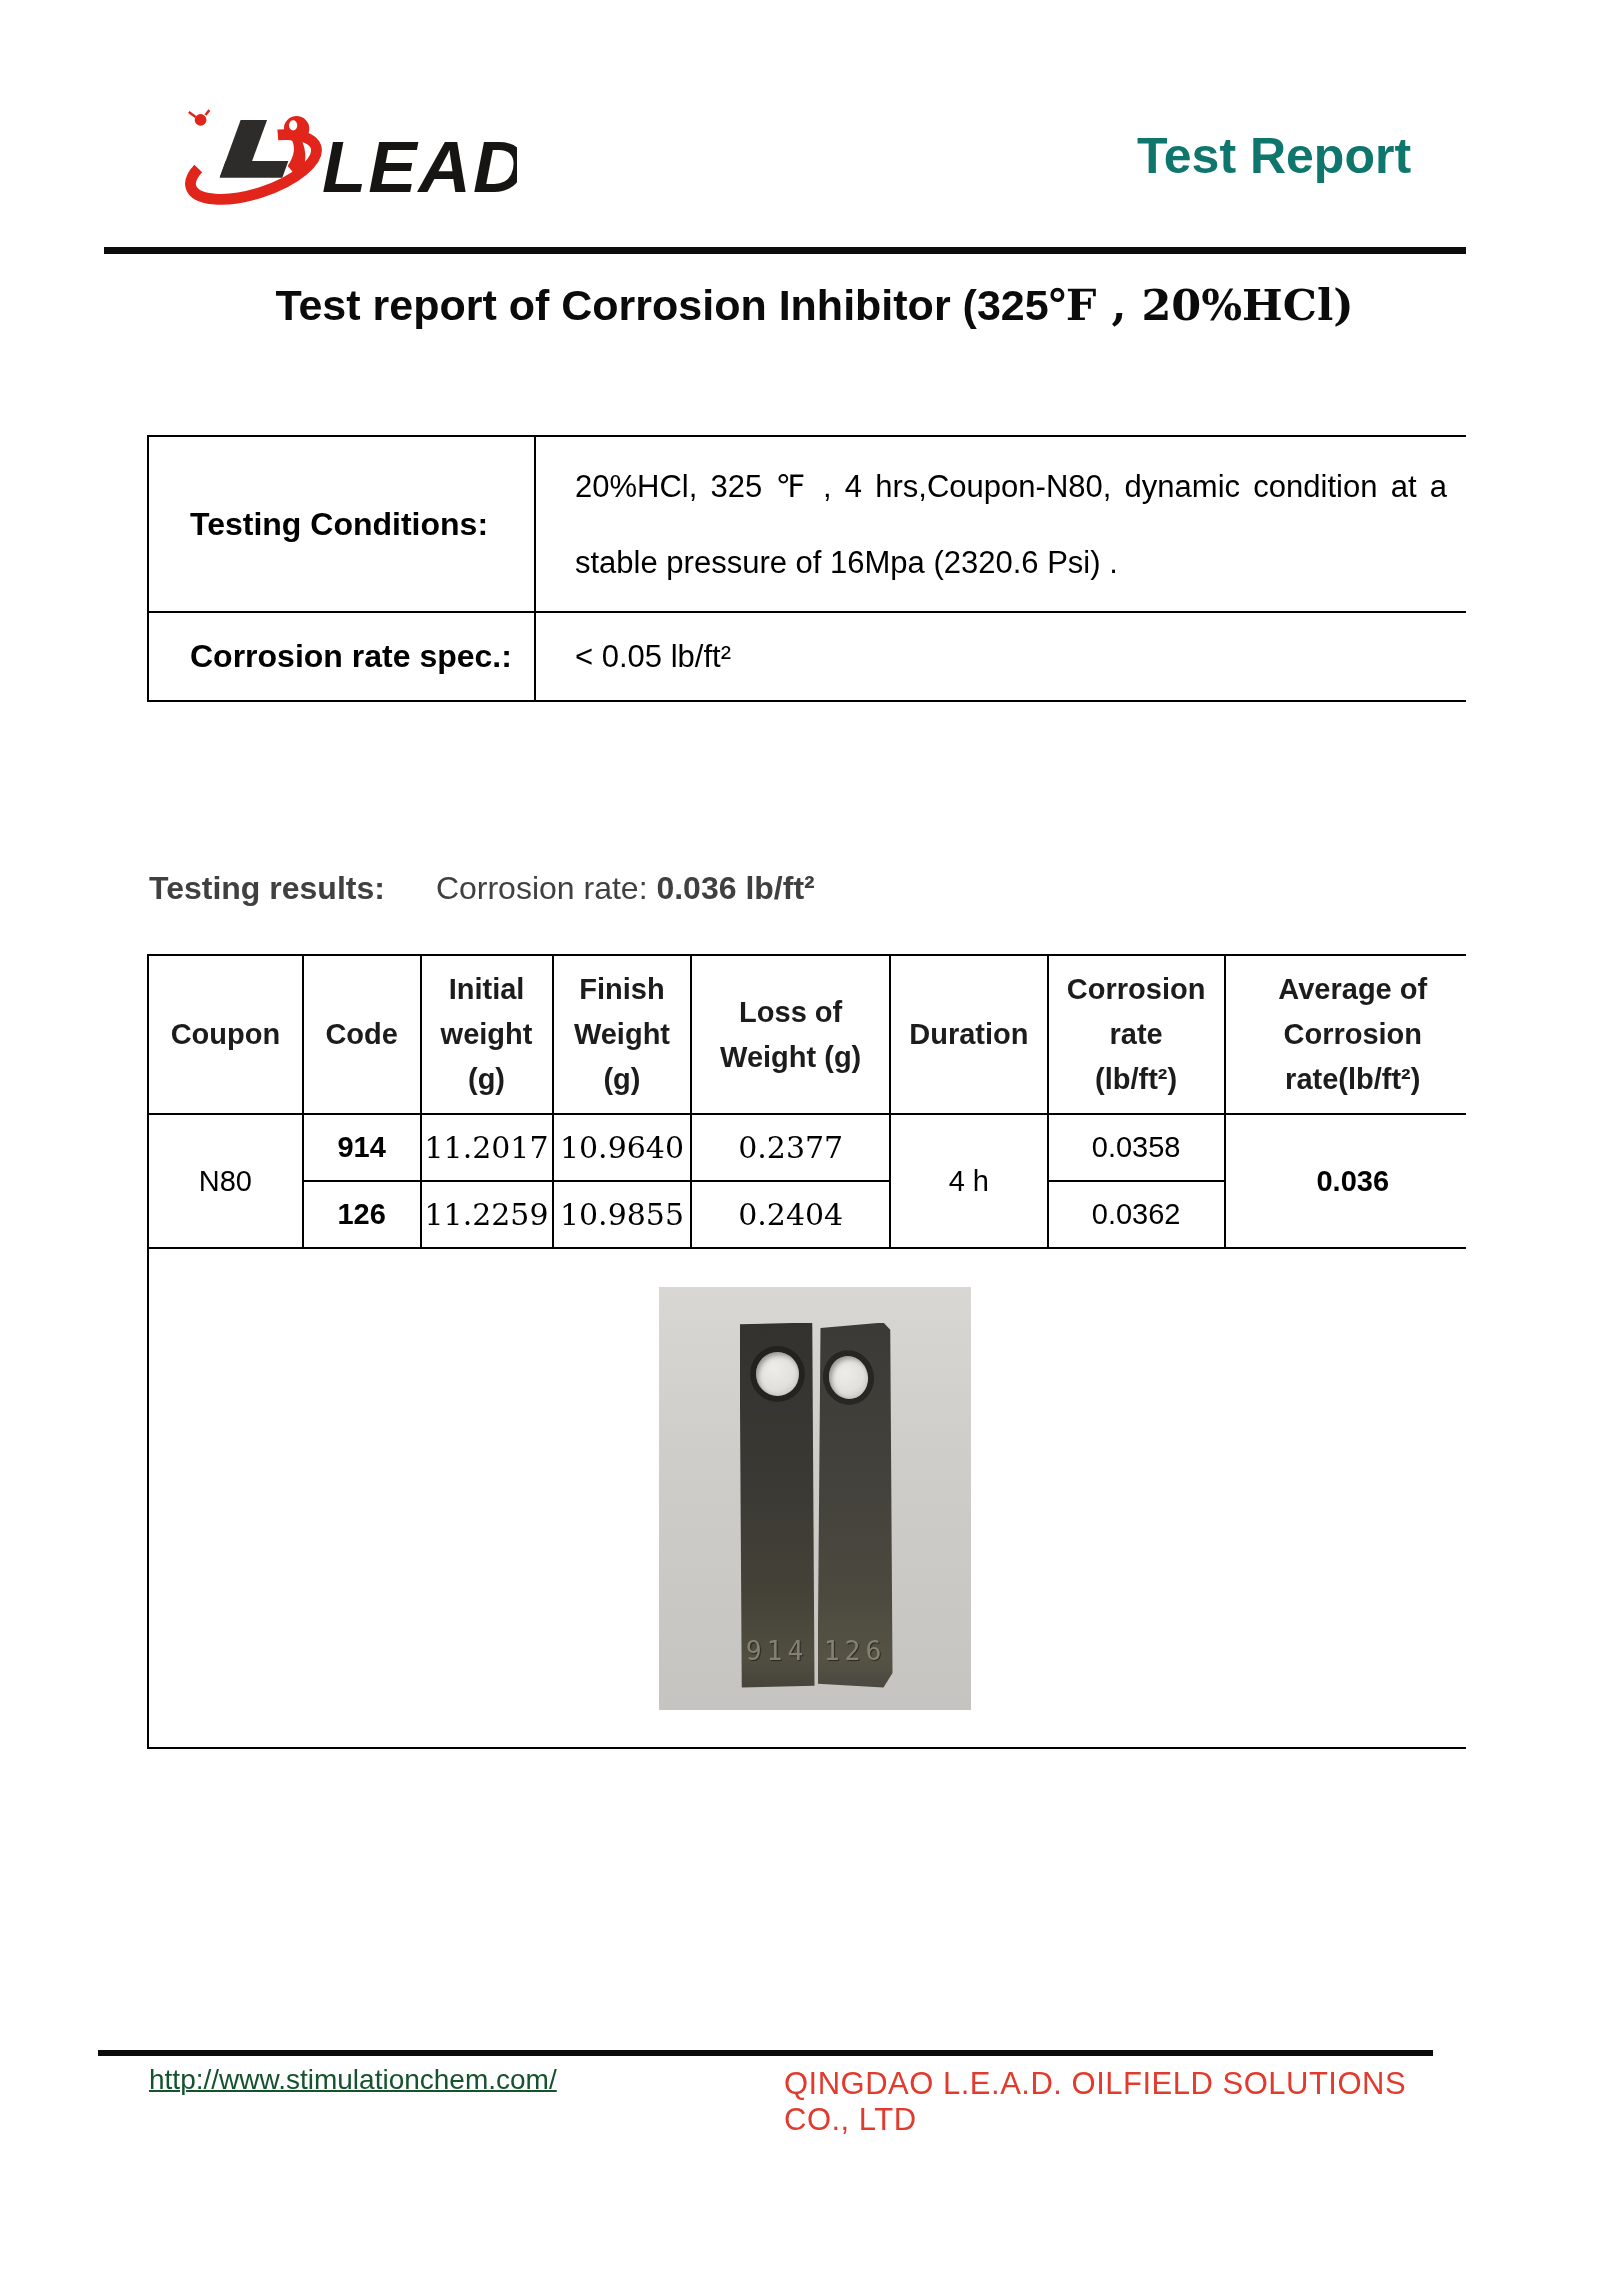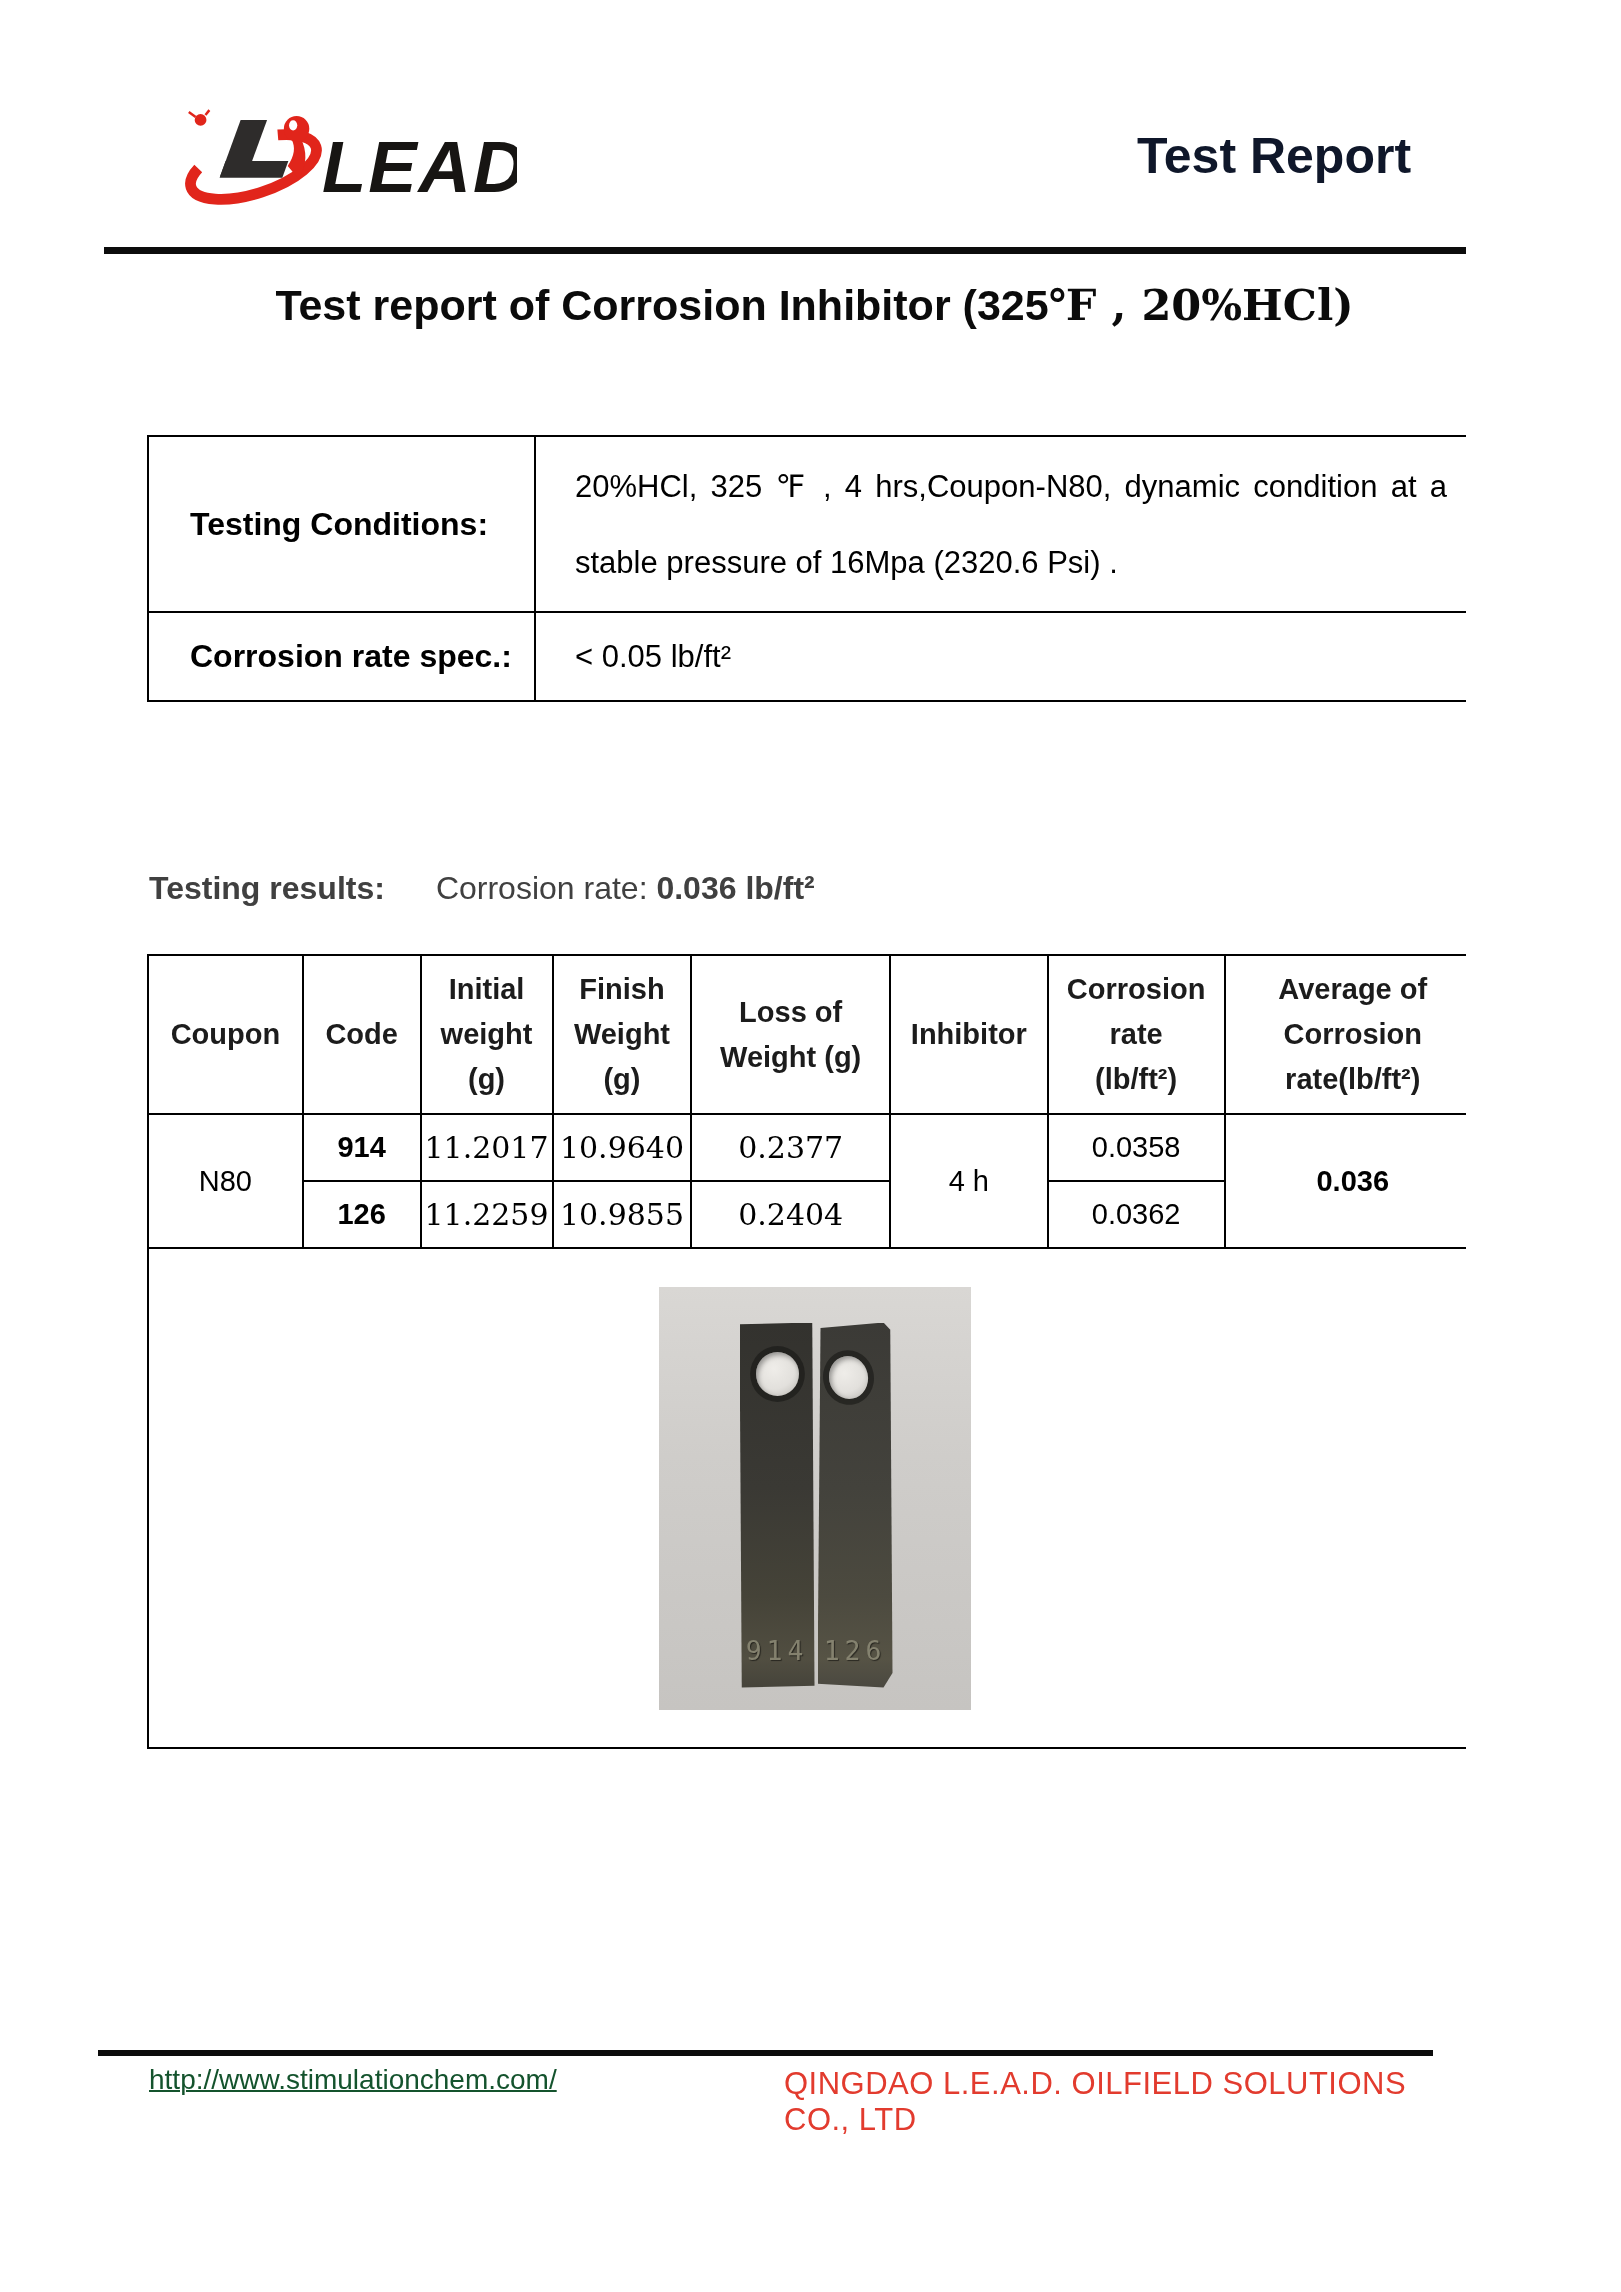--- a/index.html
+++ b/index.html
@@ -8,21 +8,21 @@
     width:1466px;height:2293px;
     background:#ffffff;
     font-family:"Liberation Sans","DejaVu Sans",sans-serif;
     color:#000;
     overflow:hidden;
   }
   
   .logo{position:absolute;left:179px;top:106px;width:338px;height:116px;}
   .doc-type{
     position:absolute;left:1068px;top:127px;width:412px;
-    font-size:50px;font-weight:700;letter-spacing:0px;color:#0f172a;text-align:center;
+    font-size:50px;font-weight:700;letter-spacing:0px;color:#0f766e;text-align:center;
   }
   .header-rule{
     position:absolute;left:104px;top:247px;width:1370px;height:6.9px;background:#0c0c0c;
   }
   
   .title{
     position:absolute;left:147px;top:280px;width:1335px;
     text-align:center;font-size:43px;font-weight:700;color:#0b0b0b;white-space:nowrap;
   }
   .title .serif-part{font-family:"DejaVu Serif","Liberation Serif",serif;font-weight:600;}
@@ -169,21 +169,21 @@
       <th>Coupon</th>
       <th>Code</th>
       <th>Initial
 weight
 (g)</th>
       <th>Finish
 Weight
 (g)</th>
       <th>Loss of
 Weight (g)</th>
-      <th>Inhibitor</th>
+      <th>Duration</th>
       <th>Corrosion
 rate
 (lb/ft²)</th>
       <th>Average of
 Corrosion
 rate(lb/ft²)</th>
     </tr>
     <tr class="data">
       <td rowspan="2">N80</td>
       <td class="code">914</td>

